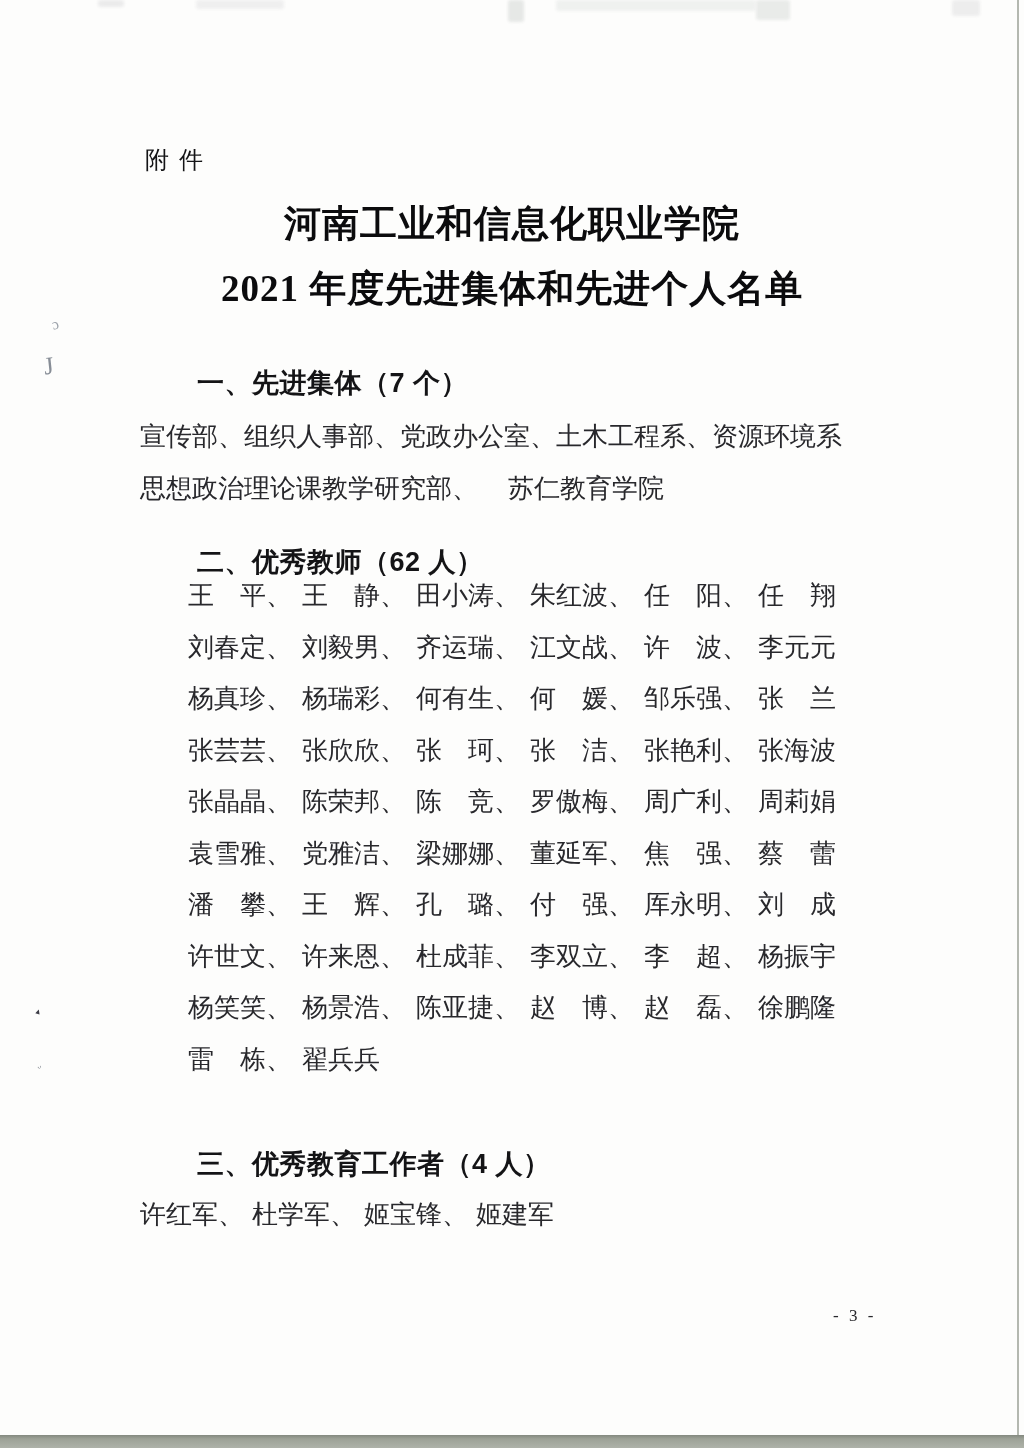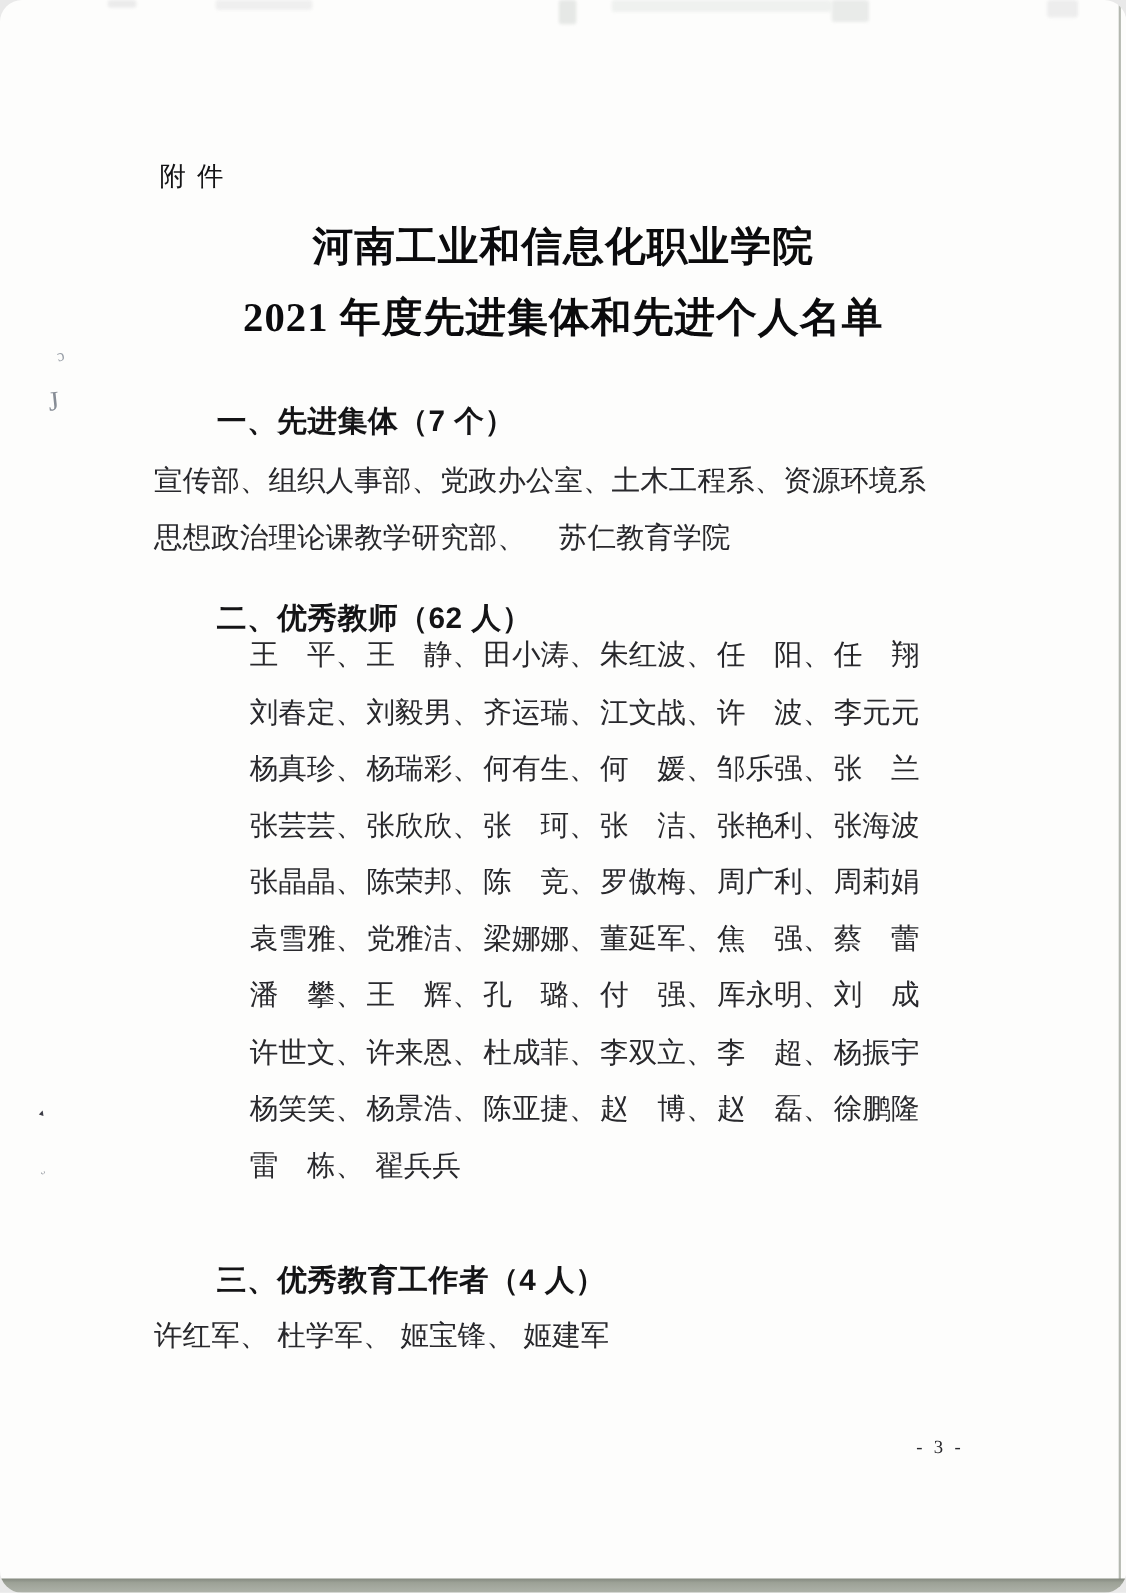--- a/index.html
+++ b/index.html
@@ -6,21 +6,20 @@
   body {
     width: 1024px; height: 1448px;
     background: #e9e9e9;
     font-family: "Liberation Serif", "DejaVu Serif", serif;
   }
   .page {
     position: relative;
     width: 1024px; height: 1448px;
     background: var(--page-bg, #fdfdfc);
     overflow: hidden;
-    border-radius: 20px;
   }
   
   .attachment {
     position: absolute; left: 145px; top: 144px;
     font-size: 24px; color: var(--heading, #1b1b1e);
     letter-spacing: 2px;
   }
   .title-line {
     position: absolute; left: 0; width: 1024px;
     text-align: center;
@@ -52,21 +51,20 @@
   .collectives-l1 { left: 140px; top: 419px; width: 737px; }
   .collectives-l2 { left: 140px; top: 471px; display: flex; gap: 30px; }
   .names {
     position: absolute; left: 188px; top: 578px; width: 648px;
   }
   .name-row {
     height: 51.5px;
     display: flex; justify-content: space-between;
     font-size: 26px; color: var(--text, #28282c);
     white-space: nowrap;
-    margin-left: 39px;
   }
   .name-row.last { justify-content: flex-start; gap: 10px; }
   .workers-line { left: 140px; top: 1197px; display: flex; gap: 8px; }
   .page-number {
     position: absolute; left: 833px; top: 1306px;
     font-size: 17px; letter-spacing: 3px;
     color: var(--text, #2a2a2e);
   }
   
   .artifact {

